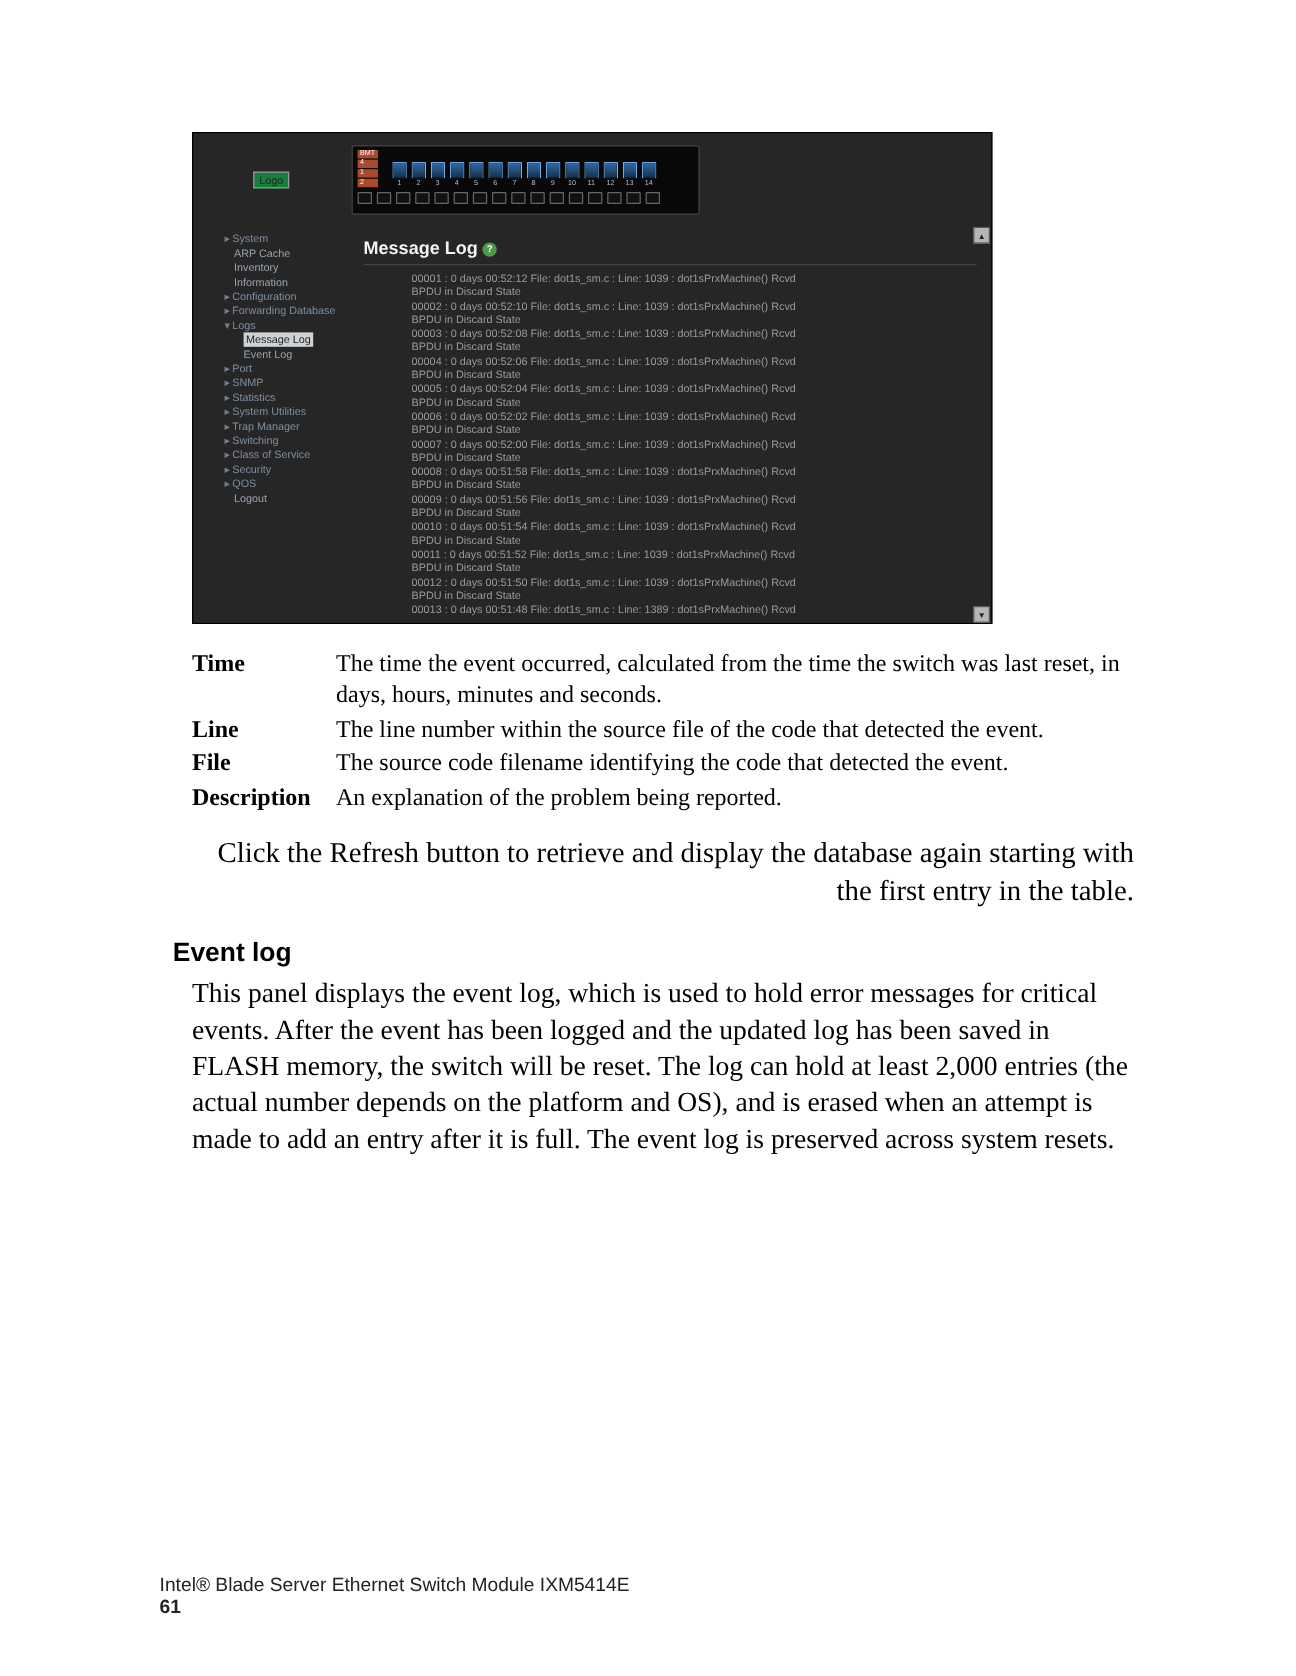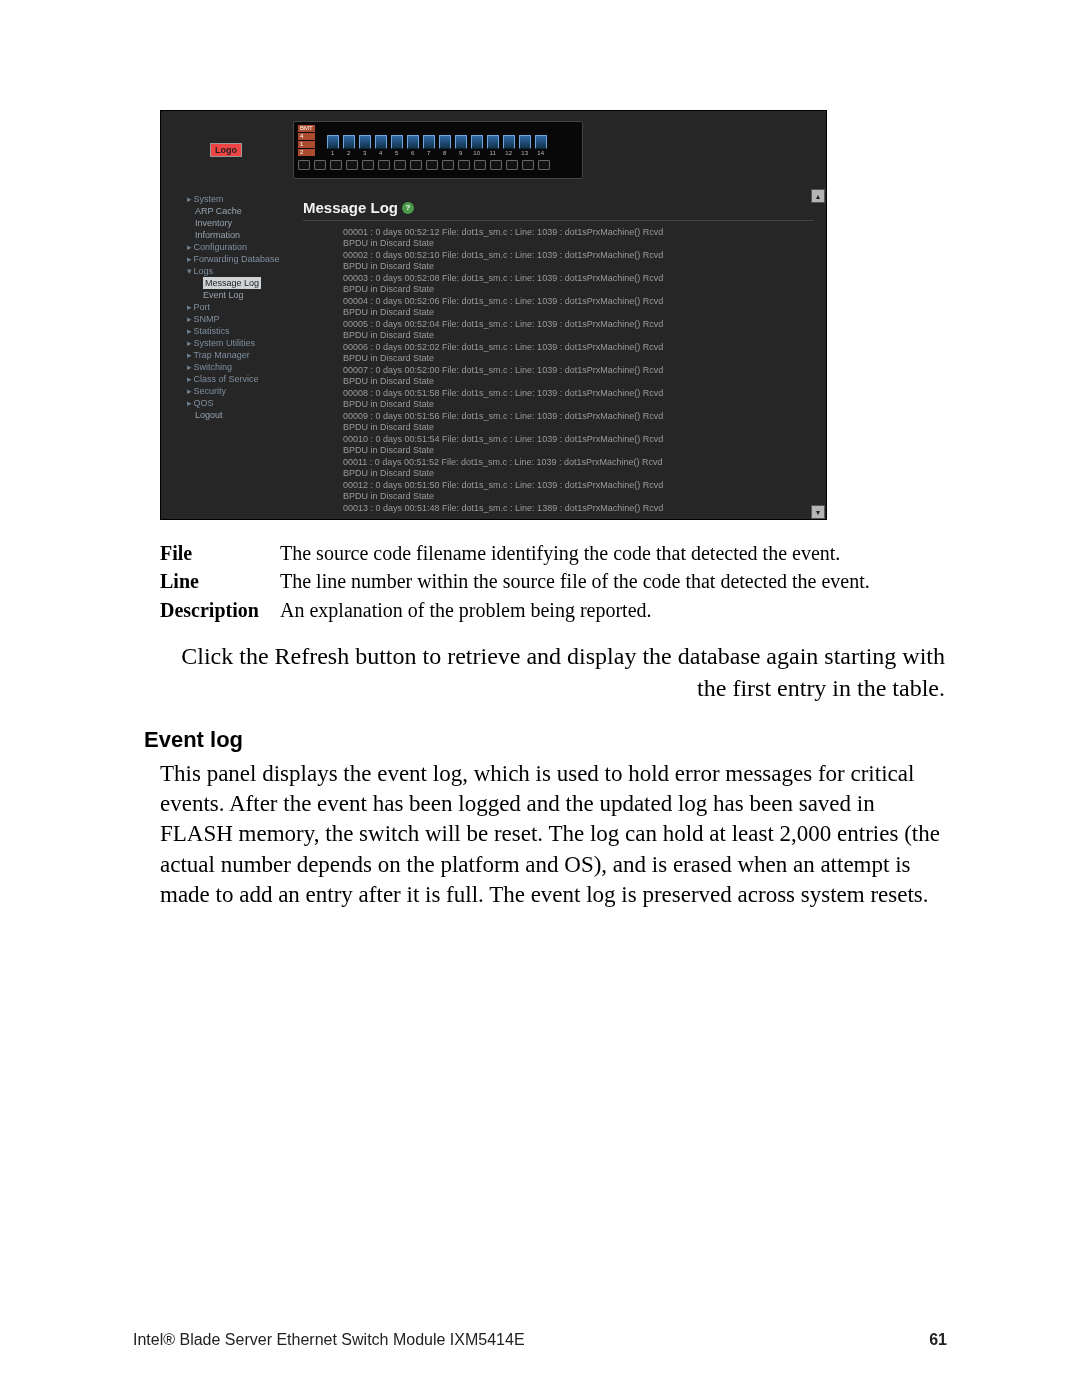--- a/index.html
+++ b/index.html
@@ -34,24 +34,24 @@
     display: flex;
     height: 78px;
   }
   .shot-logo-cell {
     width: 130px;
     display: flex;
     align-items: center;
     justify-content: center;
   }
   .shot-logo {
-    background: #ef4444;
+    background: #15803d;
     color: #222;
     font-size: 9px;
-    font-weight: bold;
+    font-weight: normal;
     padding: 1px 4px;
     border: 1px solid #999;
   }
   .shot-device {
     flex: 1;
     display: flex;
     align-items: center;
     padding-left: 2px;
     gap: 6px;
   }
@@ -192,20 +192,21 @@
   .footer {
     position: absolute;
     bottom: 48px;
     left: 133px;
     right: 133px;
     display: flex;
     justify-content: space-between;
     font-family: Arial, Helvetica, sans-serif;
     font-size: 16px;
     color: #222;
+    flex-direction: column;
   }
   .footer .pg { font-weight: bold; }
 </style>
 </head>
 <body>
 
 <div class="page">
 
   <div class="screenshot">
     <div class="shot-top">
@@ -346,26 +347,30 @@
             <div class="log-entry"><span>00011 : 0 days 00:51:52 File: dot1s_sm.c : Line: 1039 : dot1sPrxMachine() Rcvd</span><span class="l2">BPDU in Discard State</span></div>
             <div class="log-entry"><span>00012 : 0 days 00:51:50 File: dot1s_sm.c : Line: 1039 : dot1sPrxMachine() Rcvd</span><span class="l2">BPDU in Discard State</span></div>
             <div class="log-entry"><span>00013 : 0 days 00:51:48 File: dot1s_sm.c : Line: 1389 : dot1sPrxMachine() Rcvd</span></div>
           </div>
       </div>
     </div>
   </div>
 
   <div class="defs" id="defs">
       <div class="def-row">
-        <div class="def-term">File</div>
-        <div class="def-desc">The source code filename identifying the code that detected the event.</div>
+        <div class="def-term">Time</div>
+        <div class="def-desc">The time the event occurred, calculated from the time the switch was last reset, in days, hours, minutes and seconds.</div>
       </div>
       <div class="def-row">
         <div class="def-term">Line</div>
         <div class="def-desc">The line number within the source file of the code that detected the event.</div>
+      </div>
+      <div class="def-row">
+        <div class="def-term">File</div>
+        <div class="def-desc">The source code filename identifying the code that detected the event.</div>
       </div>
       <div class="def-row">
         <div class="def-term">Description</div>
         <div class="def-desc">An explanation of the problem being reported.</div>
       </div>
     </div>
 
   <div class="para">Click the Refresh button to retrieve and display the database again starting with the first entry in the table.</div>
 
   <div class="section-heading">Event log</div>

